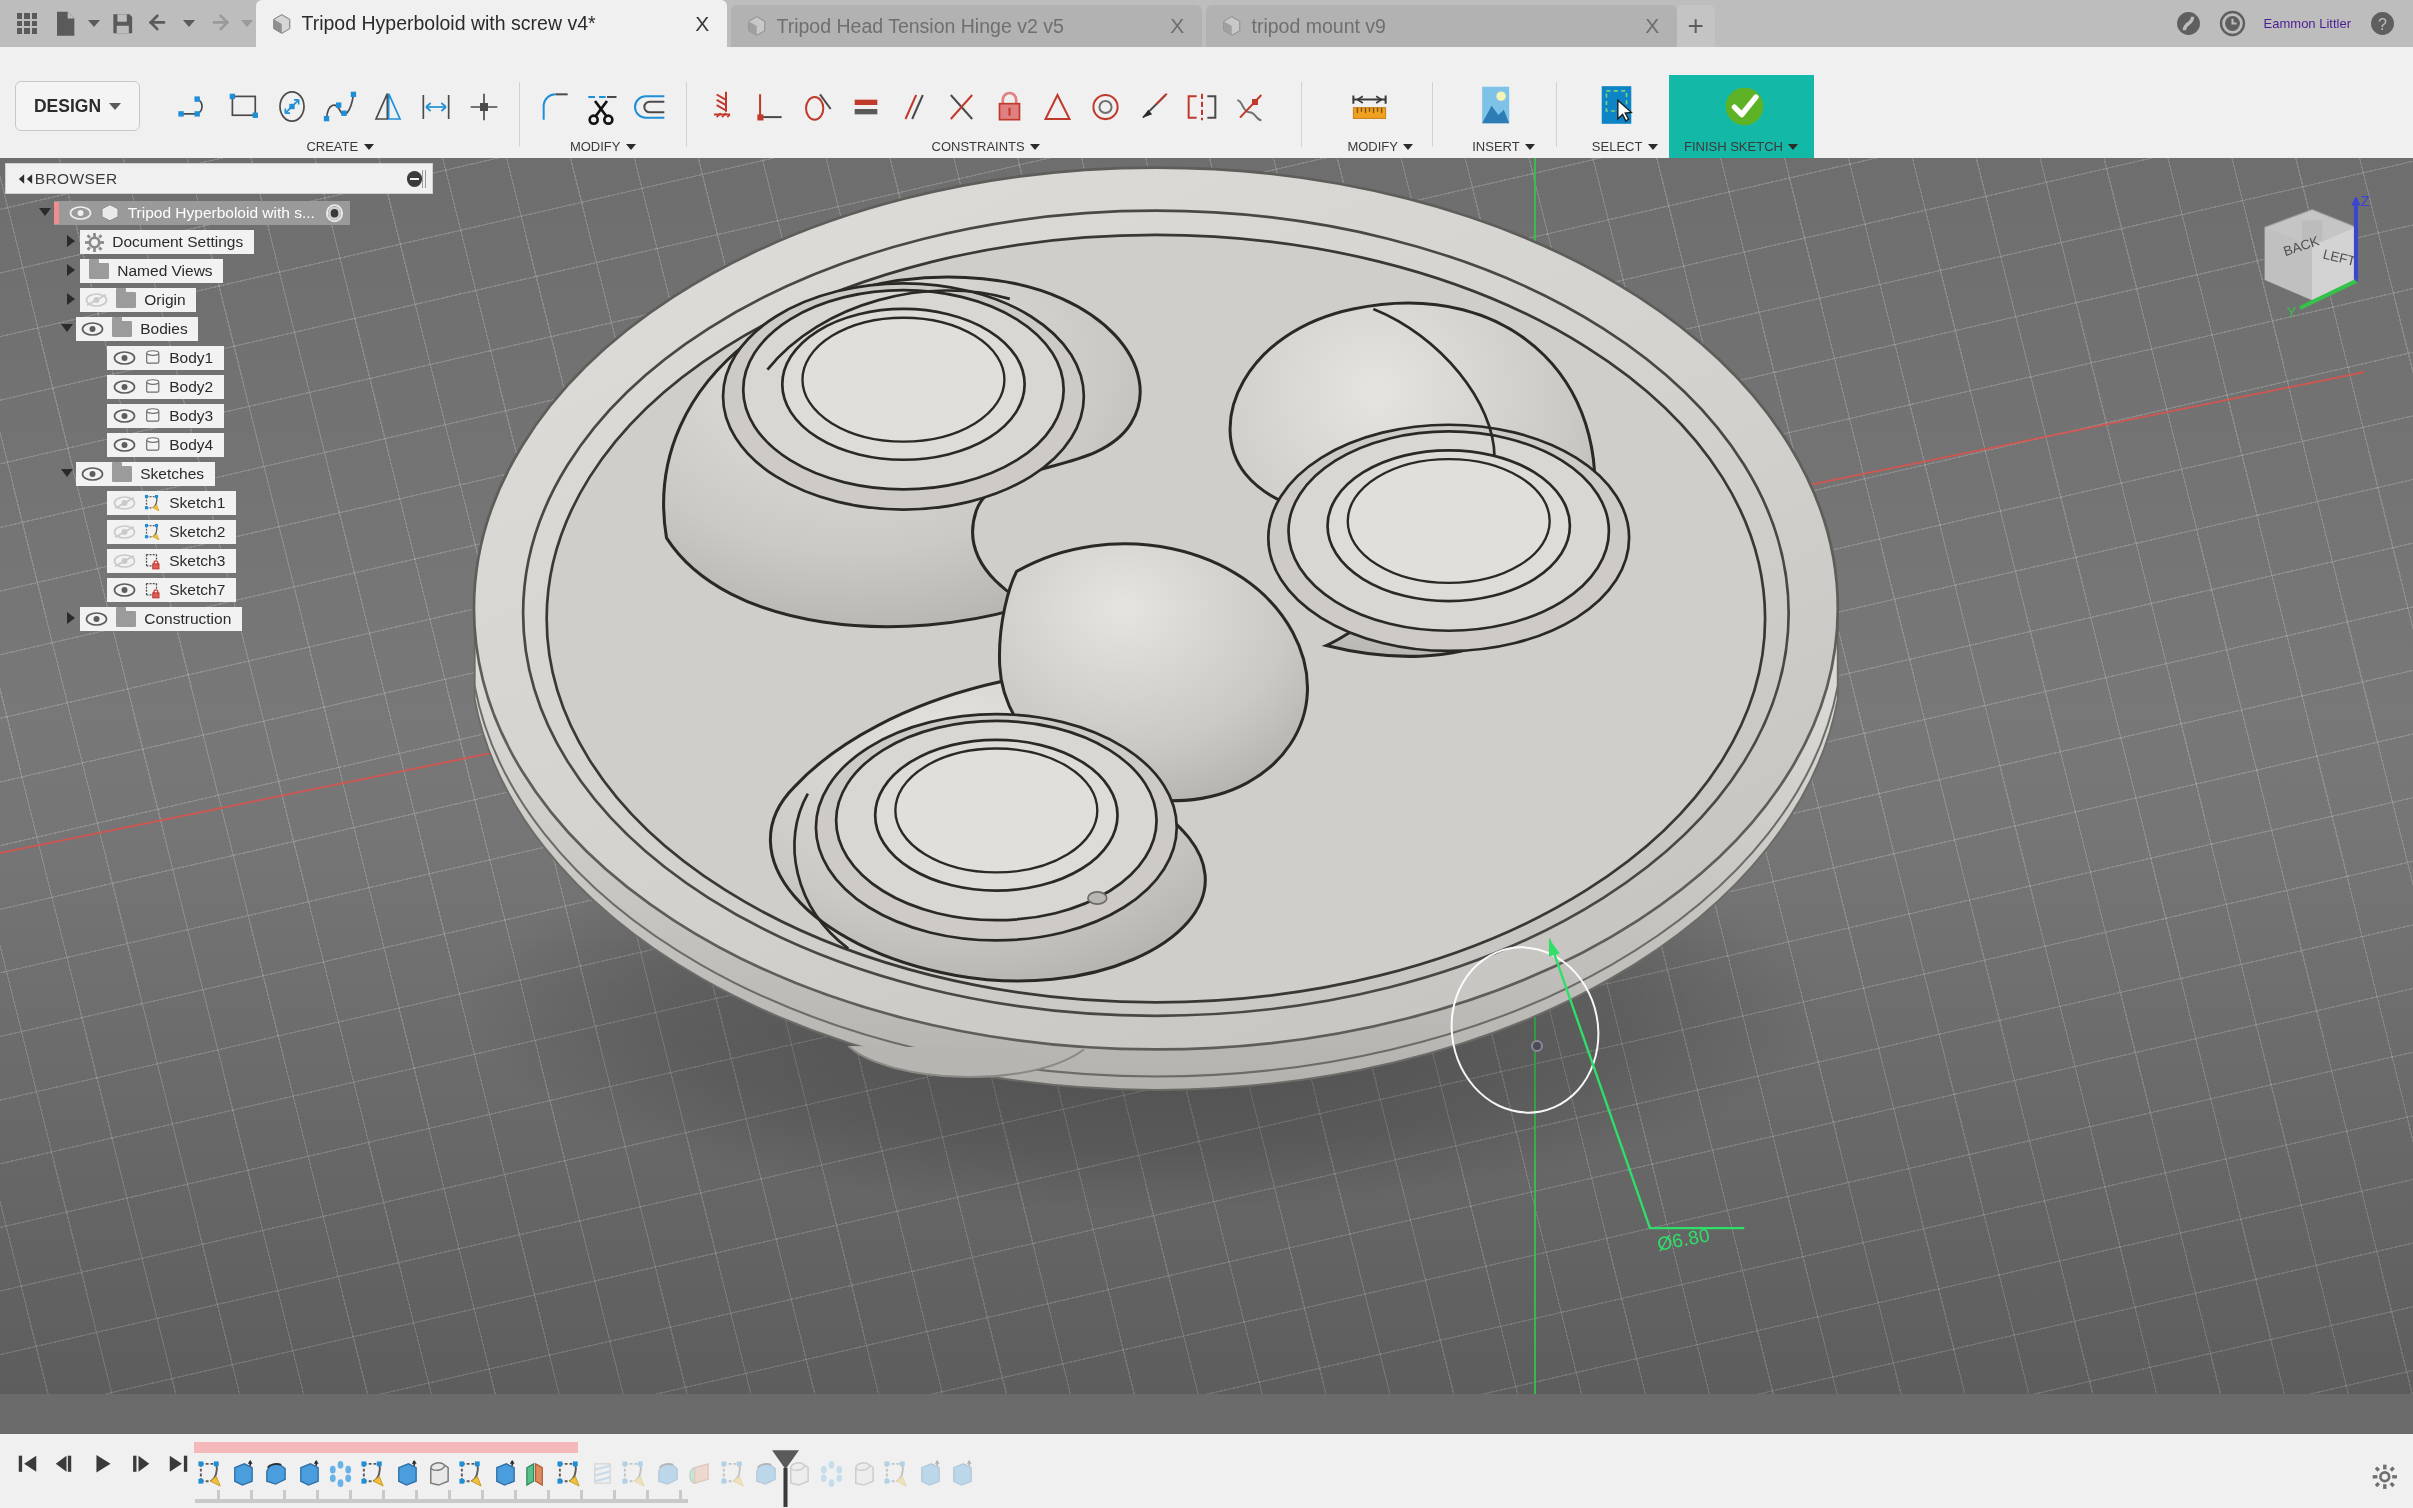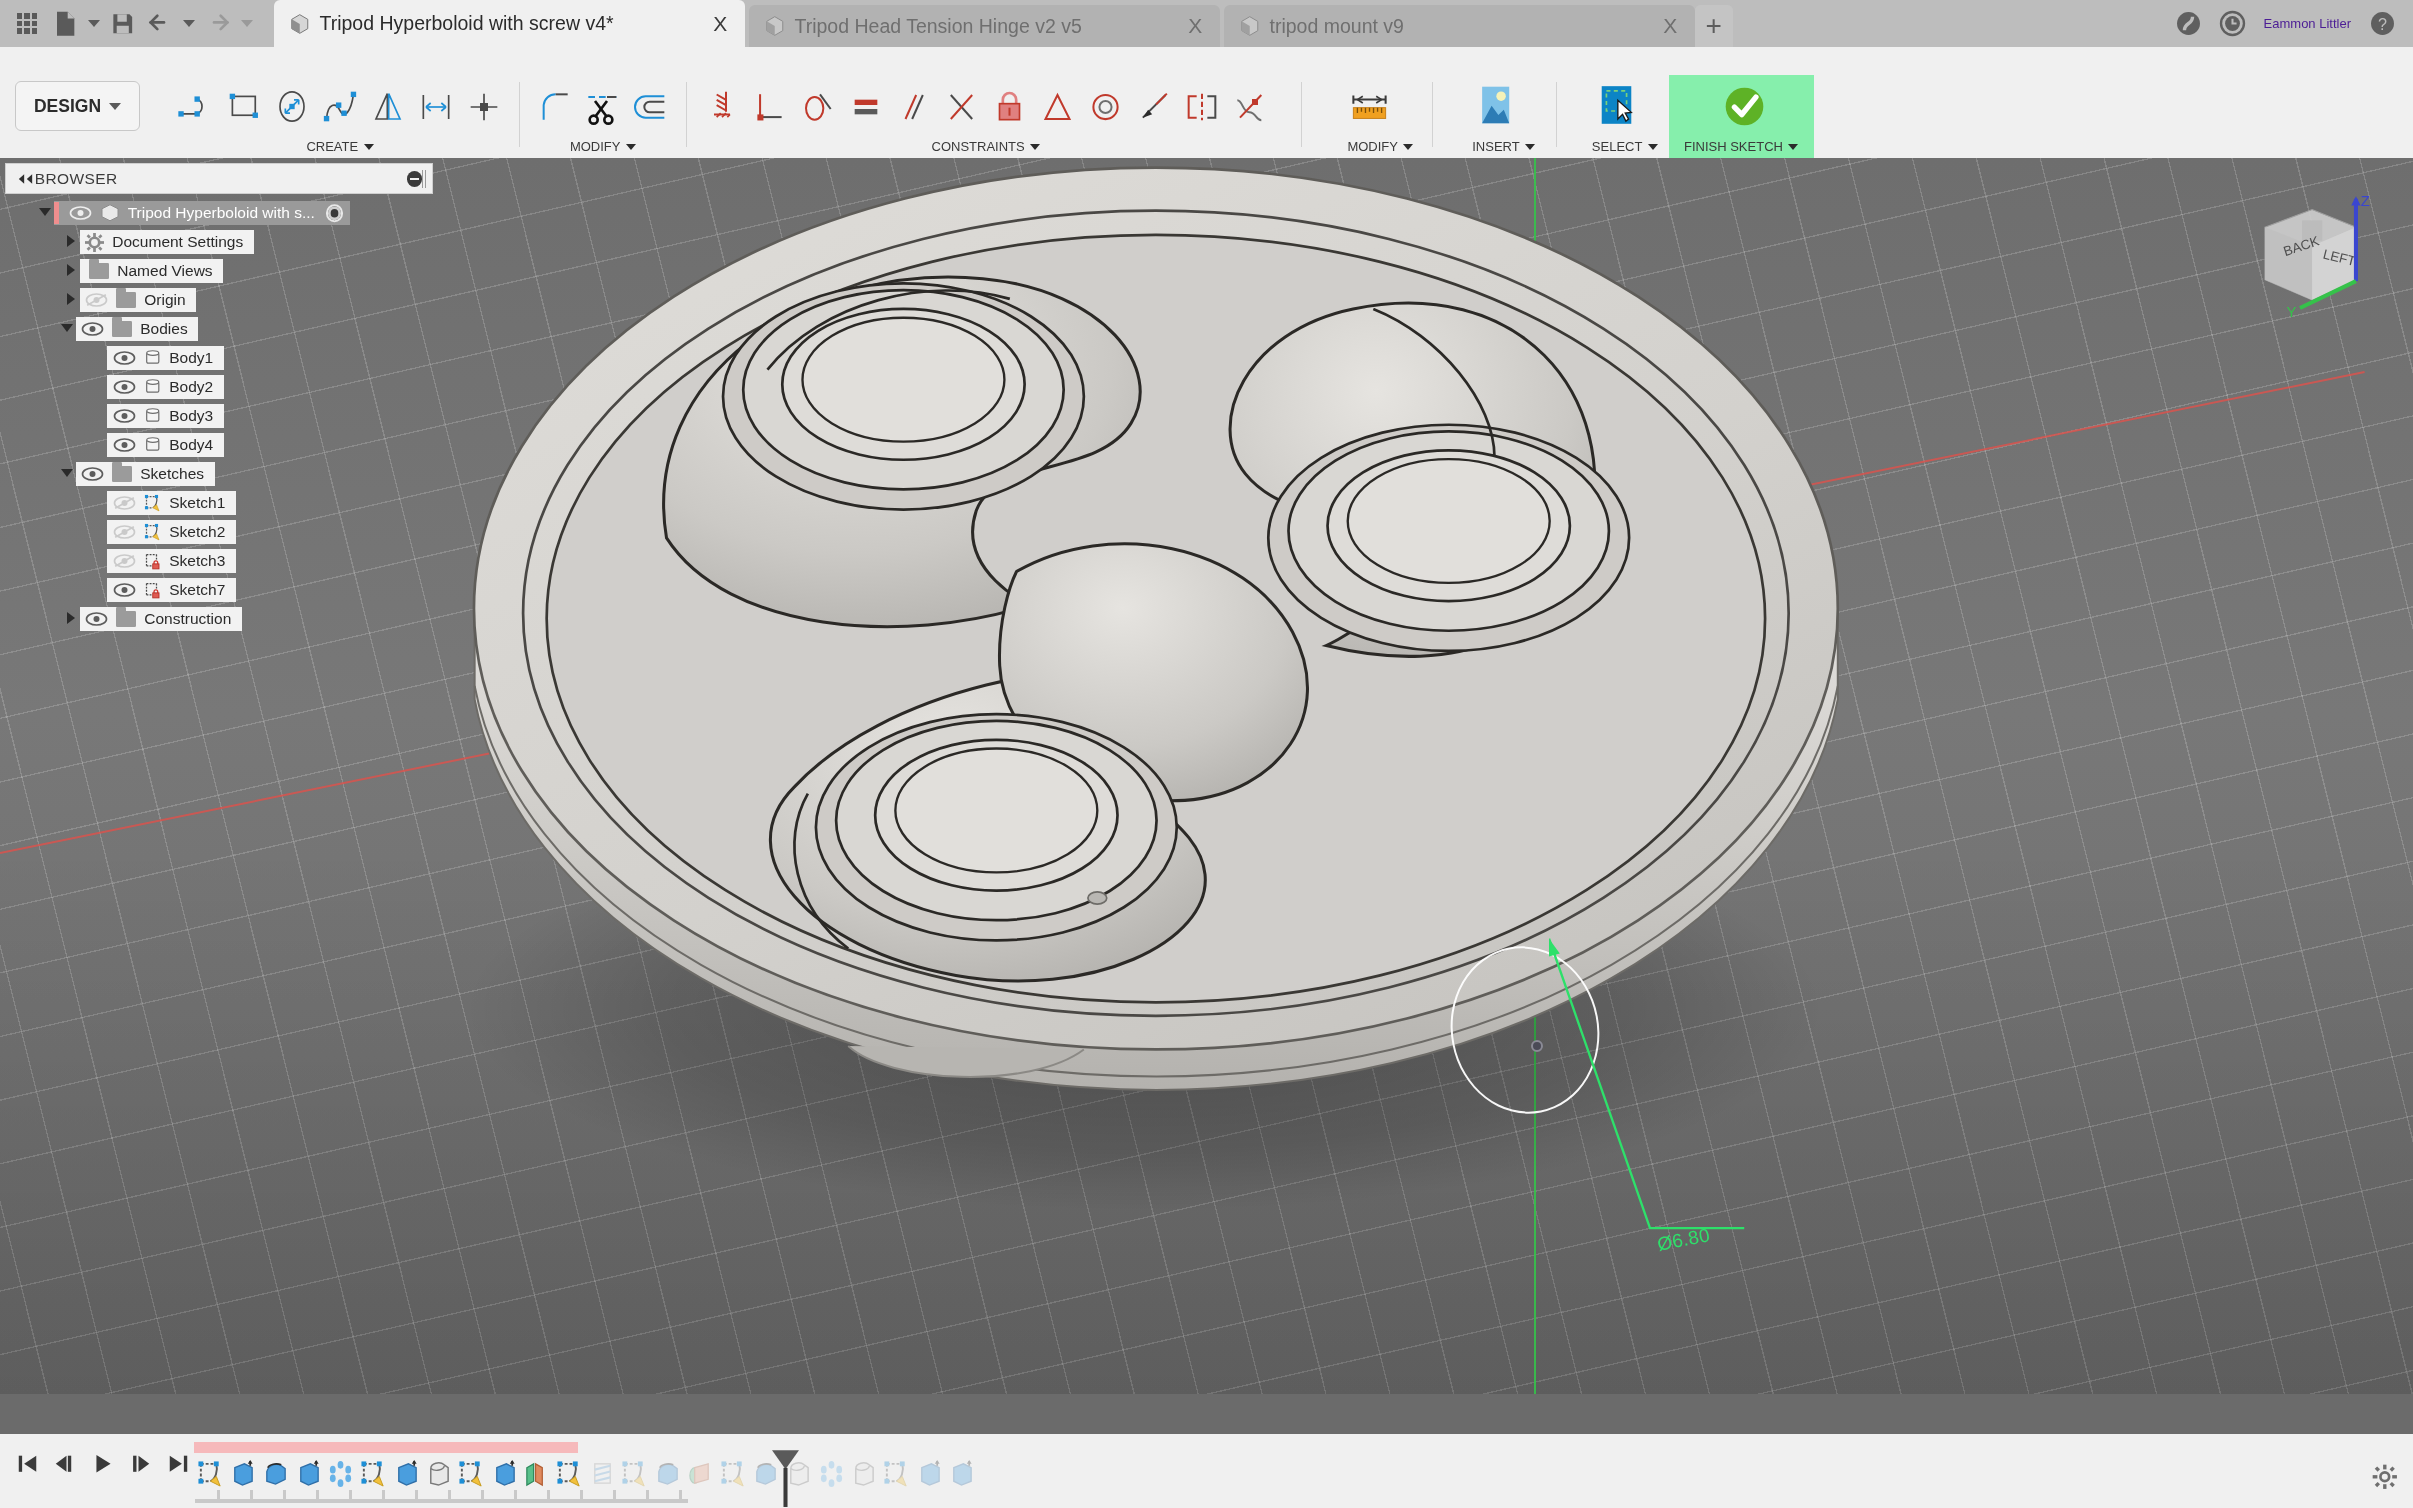--- a/index.html
+++ b/index.html
@@ -23,21 +23,21 @@
     cursor: pointer;
   }
   .tb-caret { width: 17.5px; height: 36px; display:flex; align-items:center; justify-content:center; cursor:pointer;}
   .caret-dn {
     width: 0; height: 0; border-left: 6px solid transparent; border-right: 6px solid transparent;
     border-top: 7.4px solid #5a5a5a;
   }
   .grid-icon { display: grid; grid-template-columns: repeat(3, 5.4px); grid-template-rows: repeat(3, 5.4px); gap: 2px; }
   .grid-icon i { background: #5a5a5a; display:block; width:5.4px; height:5.4px;}
 
-  .tabs { display: flex; align-items: flex-end; margin-left: 18px; flex: 1; }
+  .tabs { display: flex; align-items: flex-end; margin-left: 0; flex: 1; }
   .doc-tab {
     position: relative; height: 42px; min-width: 135px;
     display: flex; align-items: center; gap: 10.8px;
     padding: 0 17.5px 0 17.5px;
     border-top-left-radius: 6px; border-top-right-radius: 6px;
     background: #b2b2b2; color: #6f6f6f;
     font-size: 19.5px; cursor: pointer; white-space: nowrap;
   }
   .doc-tab.active { background: #f0f0f0; color: #2b2b2b; height: 47px; }
   .doc-tab .tabx { font-size: 21px; color: #6f6f6f; margin-left: auto; padding-left: 27px; cursor:pointer;}
@@ -83,21 +83,21 @@
   }
   .tbtn.big { width: 57px; }
   .glabel {
     position:absolute; bottom: 4px; left:0; width:100%;
     text-align:center; font-size: 13px; color:#3a3a3a; white-space: nowrap;
     display:flex; align-items:center; justify-content:center; gap:5.4px;
   }
   .glabel .caret-dn { border-top-color:#2b2b2b; border-left-width:5.4px;border-right-width:5.4px;border-top-width:6.7px;}
   .vsep { width: 1.3px; height: 65px; background: #d2d2d2; margin: 6.7px 10.8px 0 10.8px; }
 
-  .finishsketch { background:#86efac; height: 83px; padding: 0 8px; }
+  .finishsketch { background:#14b8a6; height: 83px; padding: 0 8px; }
 
   .palette-bar {
     position:absolute; right: 0; top: 113px; width: 345px; height: 38px;
     background: #f0f0f0; border:0.7px solid #d8d8d8;
     display:flex; align-items:center; gap:12px; padding-left: 17.5px;
     font-size: 16px; color: #4a4a4a; letter-spacing:0.3px;
   }
 
   
   .viewport {

